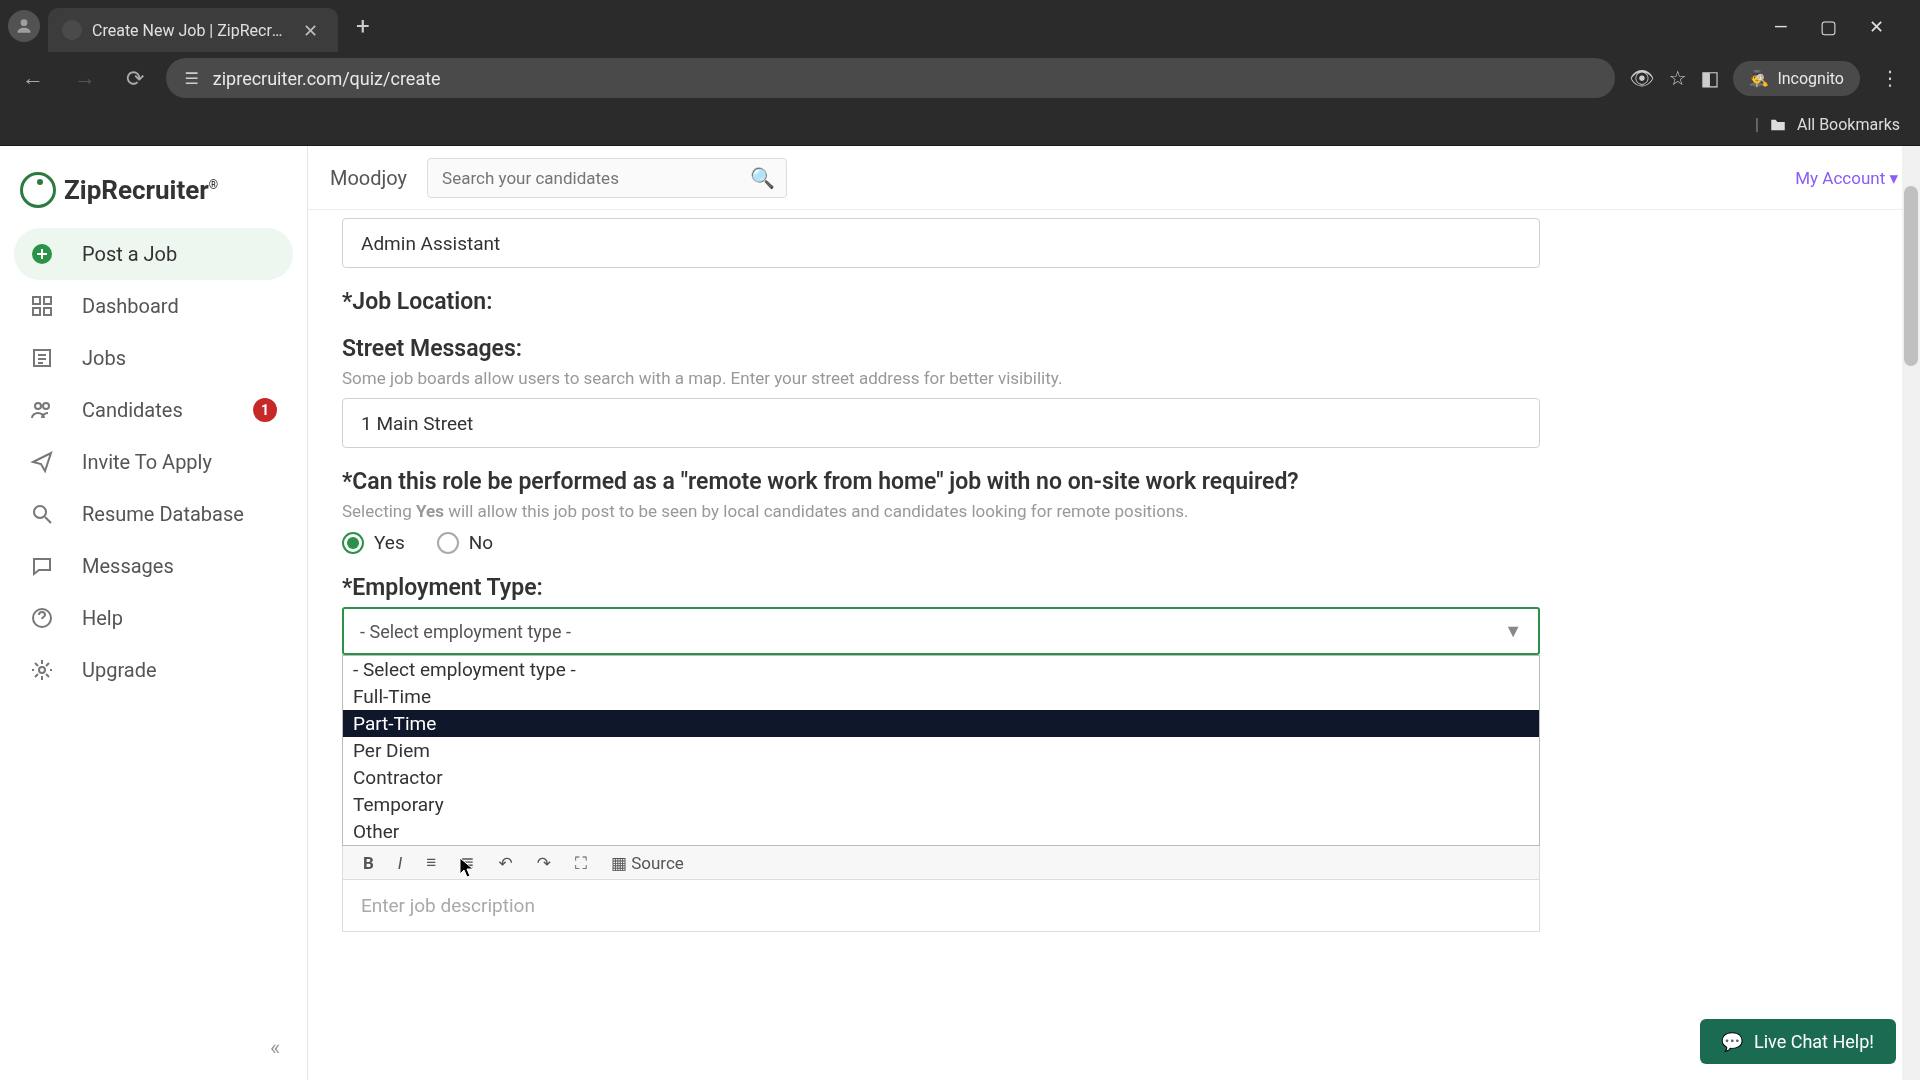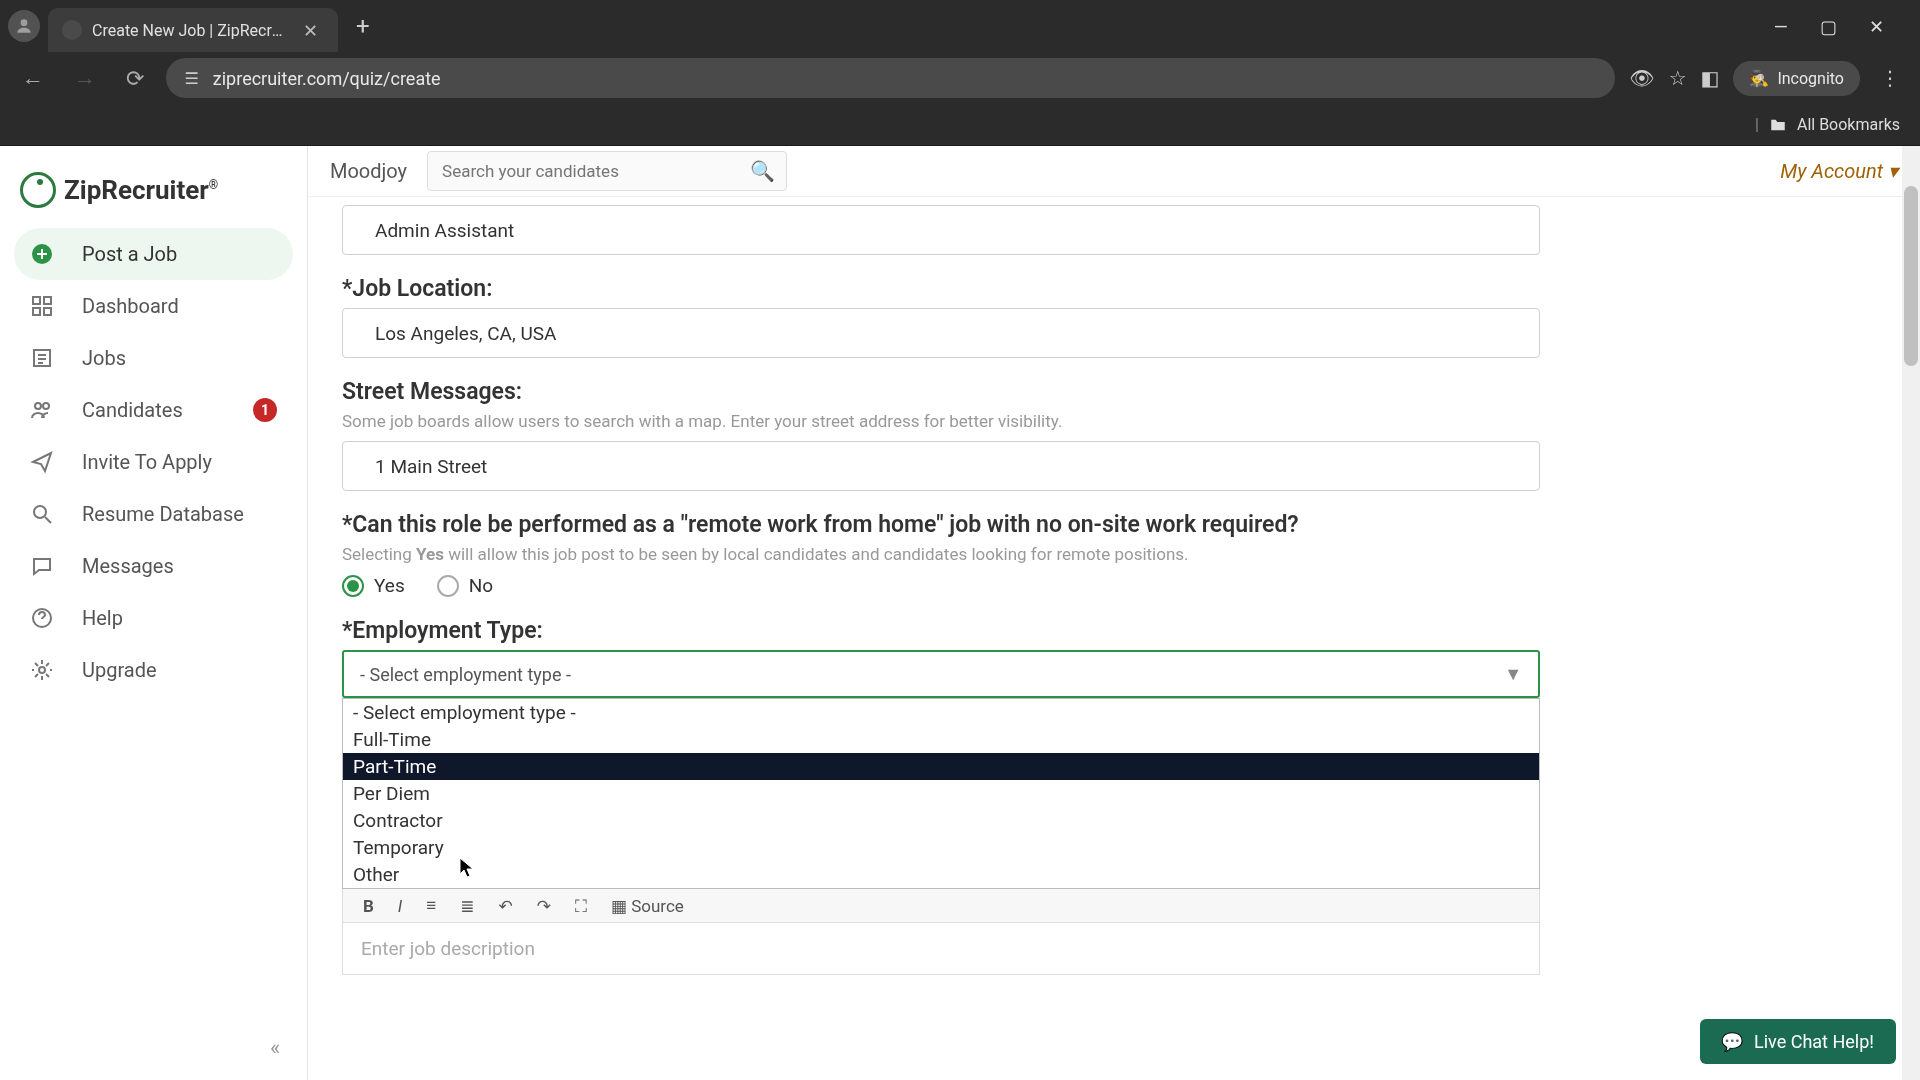--- a/index.html
+++ b/index.html
@@ -46,32 +46,32 @@
 .sidebar-item .icon { width: 24px; height: 24px; display: flex; align-items: center; justify-content: center; flex-shrink: 0; }
 .sidebar-item .icon svg { width: 24px; height: 24px; fill: none; stroke: #777; stroke-width: 2; }
 .sidebar-item.highlighted .icon svg { stroke: #2b9348; fill: #2b9348; }
 .sidebar-item .label { flex: 1; }
 .badge { background: #c62828; color: #fff; font-size: 14px; font-weight: 700; width: 24px; height: 24px; border-radius: 50%; display: flex; align-items: center; justify-content: center; }
 
 .collapse-chevron { position: absolute; left: 270px; bottom: 20px; color: #999; font-size: 22px; }
 
 .main { flex: 1; display: flex; flex-direction: column; position: relative; }
 
-.topbar { display: flex; align-items: center; height: 51px; padding: 17px 22px; border-bottom: 1px solid #eee; gap: 20px; }
+.topbar { display: flex; align-items: center; height: 64px; padding: 17px 22px; border-bottom: 1px solid #eee; gap: 20px; }
 .org-name { font-size: 20px; color: #555; }
 .search-box { flex: 0 0 360px; position: relative; }
 .search-box input { width: 100%; height: 40px; border: 1px solid #ddd; border-radius: 4px; padding: 0 42px 0 14px; font-size: 17px; background: #fafafa; }
 .search-box .srch-icon { position: absolute; right: 12px; top: 8px; color: #888; font-size: 20px; }
-.my-account { margin-left: auto; color: #a16207; font-size: 20px; cursor: pointer; font-style: italic; }
+.my-account { margin-left: auto; color: #8b5cf6; font-size: 17px; cursor: pointer; }
 
 .form-area { padding: 8px 34px 0 34px; overflow: hidden; }
 .form-row { margin-bottom: 20px; }
 .field-label { font-size: 23px; font-weight: 600; color: #333; margin-bottom: 6px; display: block; }
 .field-hint { font-size: 17px; color: #999; margin-bottom: 10px; }
-.text-input { width: 1198px; height: 50px; border: 1px solid #d0d0d0; border-radius: 4px; padding: 0 32px; font-size: 19px; color: #333; }
+.text-input { width: 1198px; height: 50px; border: 1px solid #d0d0d0; border-radius: 4px; padding: 0 18px; font-size: 19px; color: #333; }
 
 .radio-row { display: flex; gap: 32px; margin-top: 10px; }
 .radio-opt { display: flex; align-items: center; gap: 10px; font-size: 19px; color: #333; cursor: pointer; }
 .radio-circle { width: 22px; height: 22px; border: 2px solid #aaa; border-radius: 50%; display: flex; align-items: center; justify-content: center; }
 .radio-circle.checked { border-color: #2b9348; }
 .radio-circle.checked::after { content: ''; width: 12px; height: 12px; background: #2b9348; border-radius: 50%; }
 
 .select-box { width: 1198px; height: 48px; border: 2px solid #2b9348; border-radius: 3px; padding: 0 16px; display: flex; align-items: center; justify-content: space-between; font-size: 18px; color: #555; background: #fff; cursor: pointer; }
 .select-box .chev { color: #888; }
 
@@ -248,21 +248,20 @@
     </div>
 
     <div class="form-area">
 
       <div class="form-row">
         <input class="text-input" type="text" value="Admin Assistant" style="">
       </div>
 
       <div class="form-row">
         <label class="field-label">*Job Location:</label>
-        <input class="text-input" type="text" value="Los Angeles, CA, USA" style="">
       </div>
 
       <div class="form-row">
         <label class="field-label">Street Messages:</label>
         <div class="field-hint">Some job boards allow users to search with a map. Enter your street address for better visibility.</div>
         <input class="text-input" type="text" value="1 Main Street" style="">
       </div>
 
       <div class="form-row">
         <label class="field-label">*Can this role be performed as a "remote work from home" job with no on-site work required?</label>

